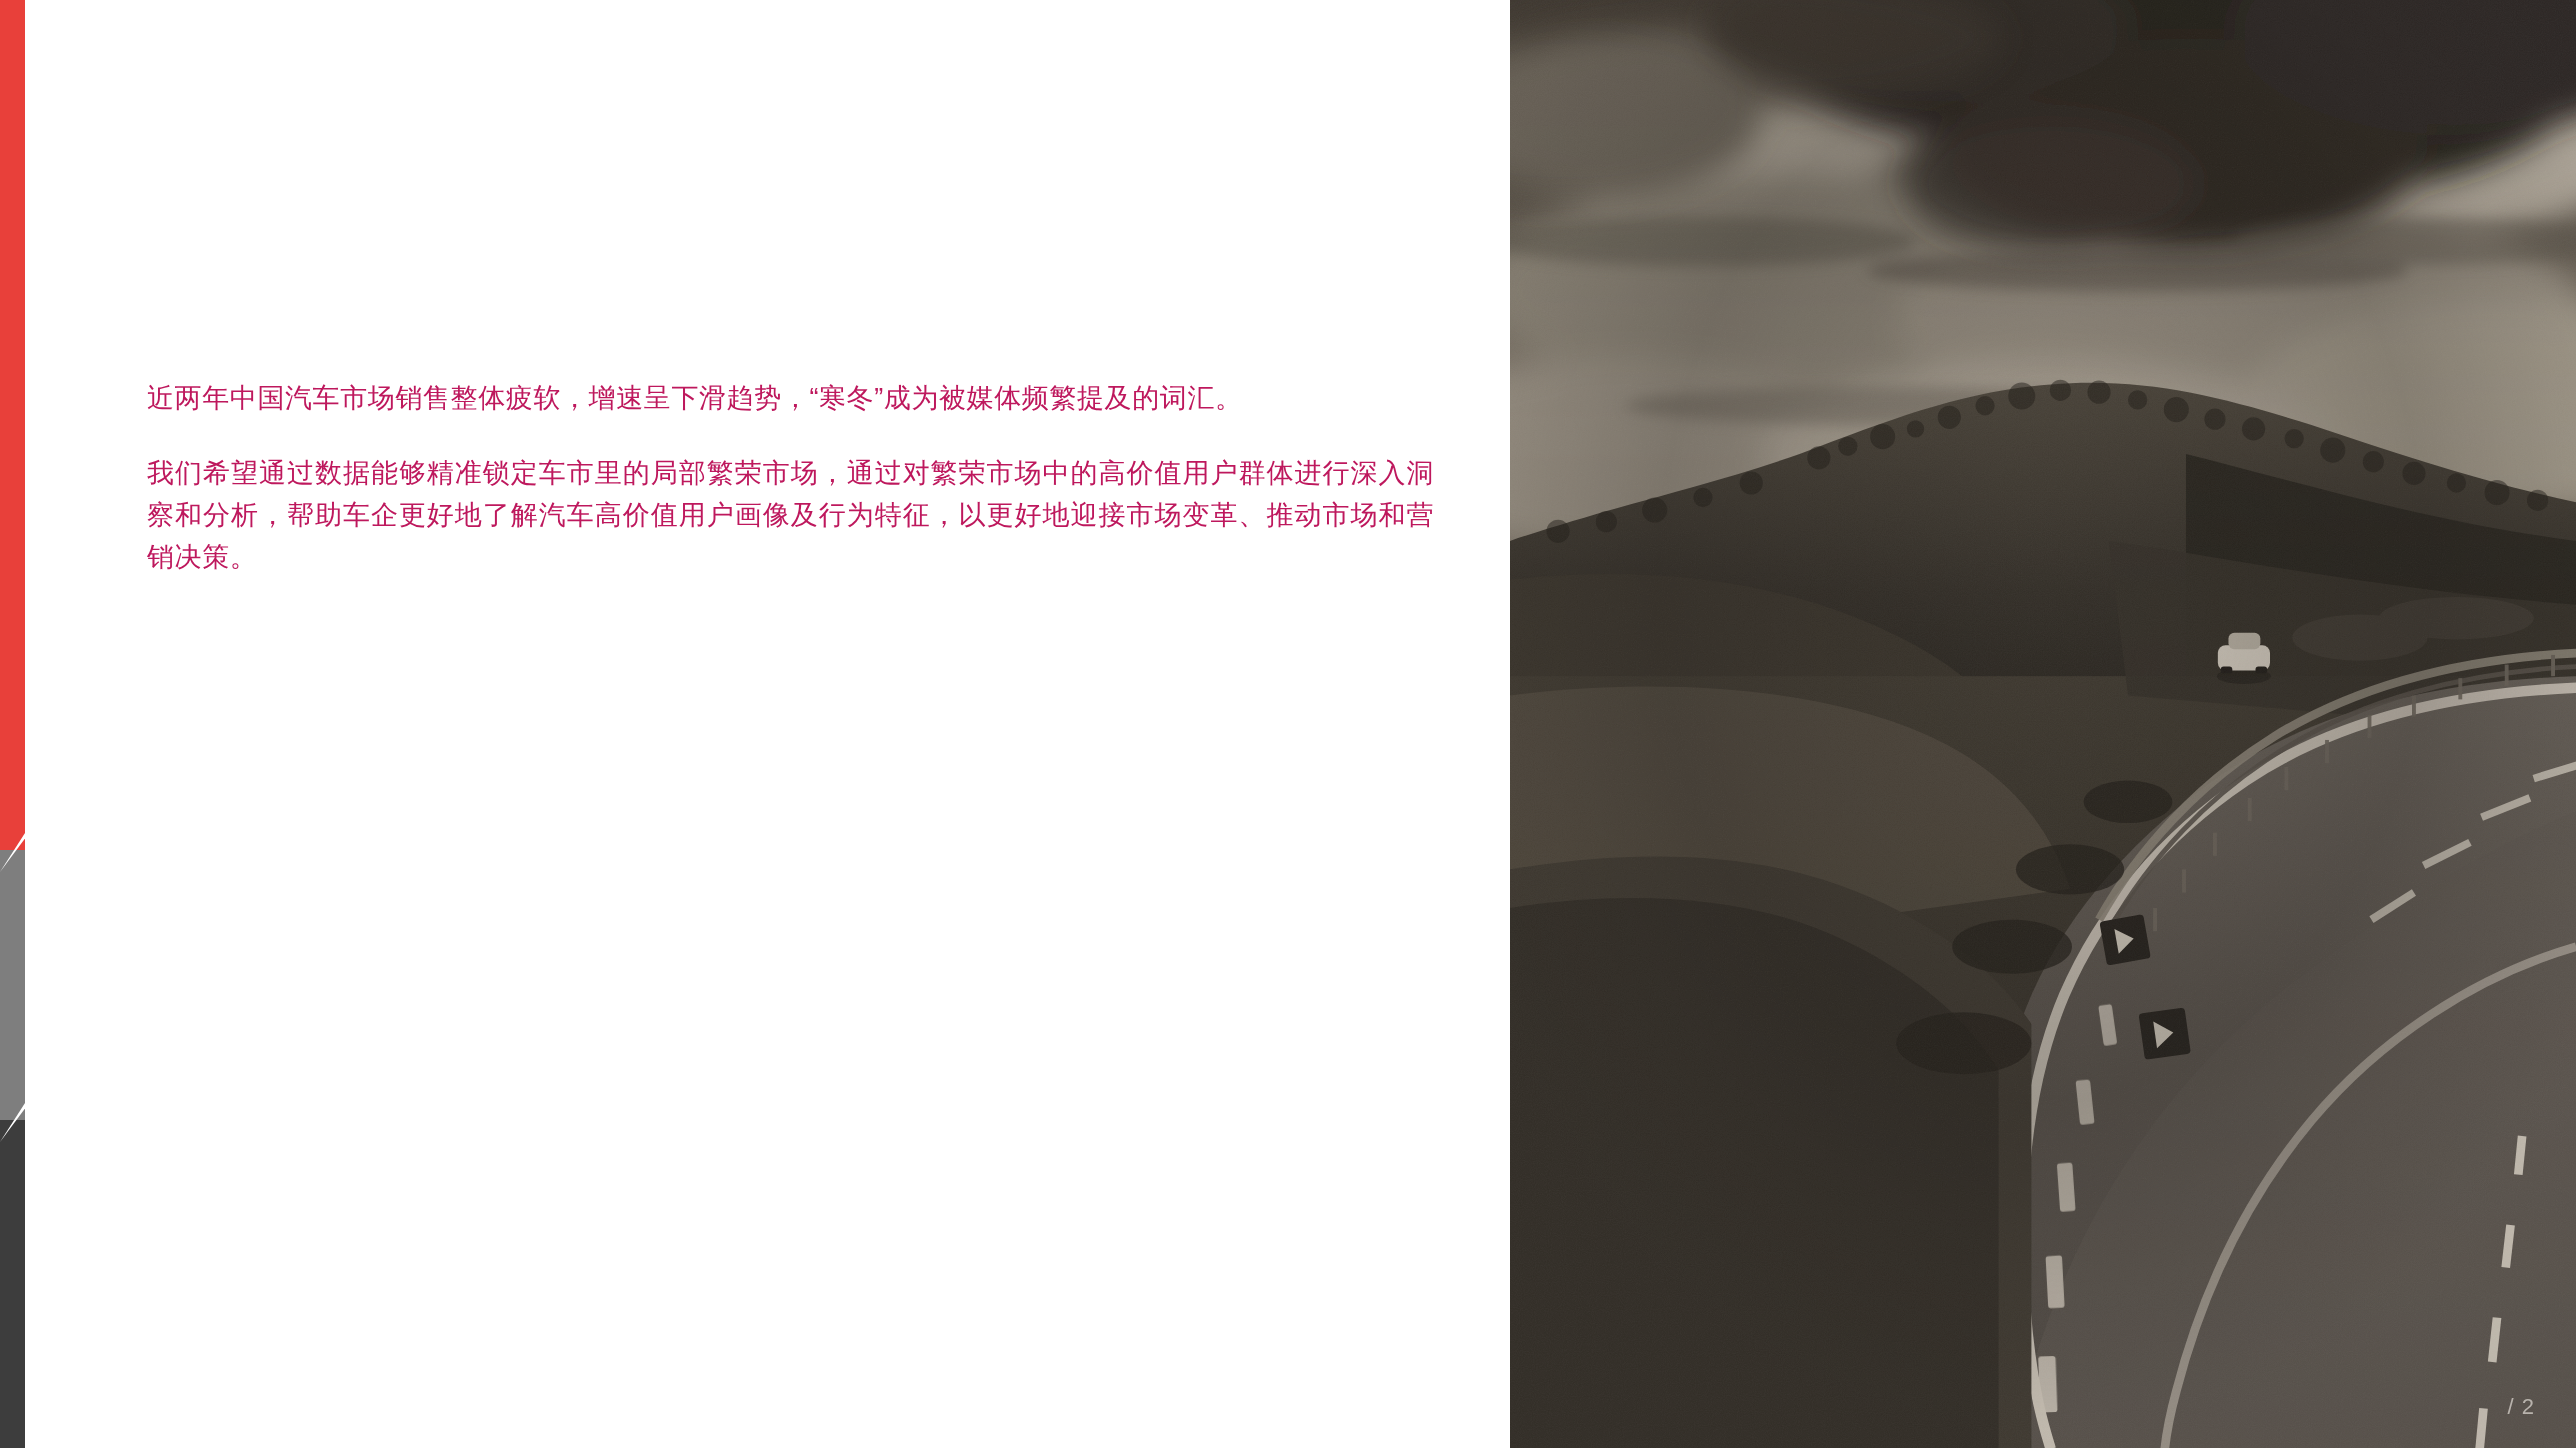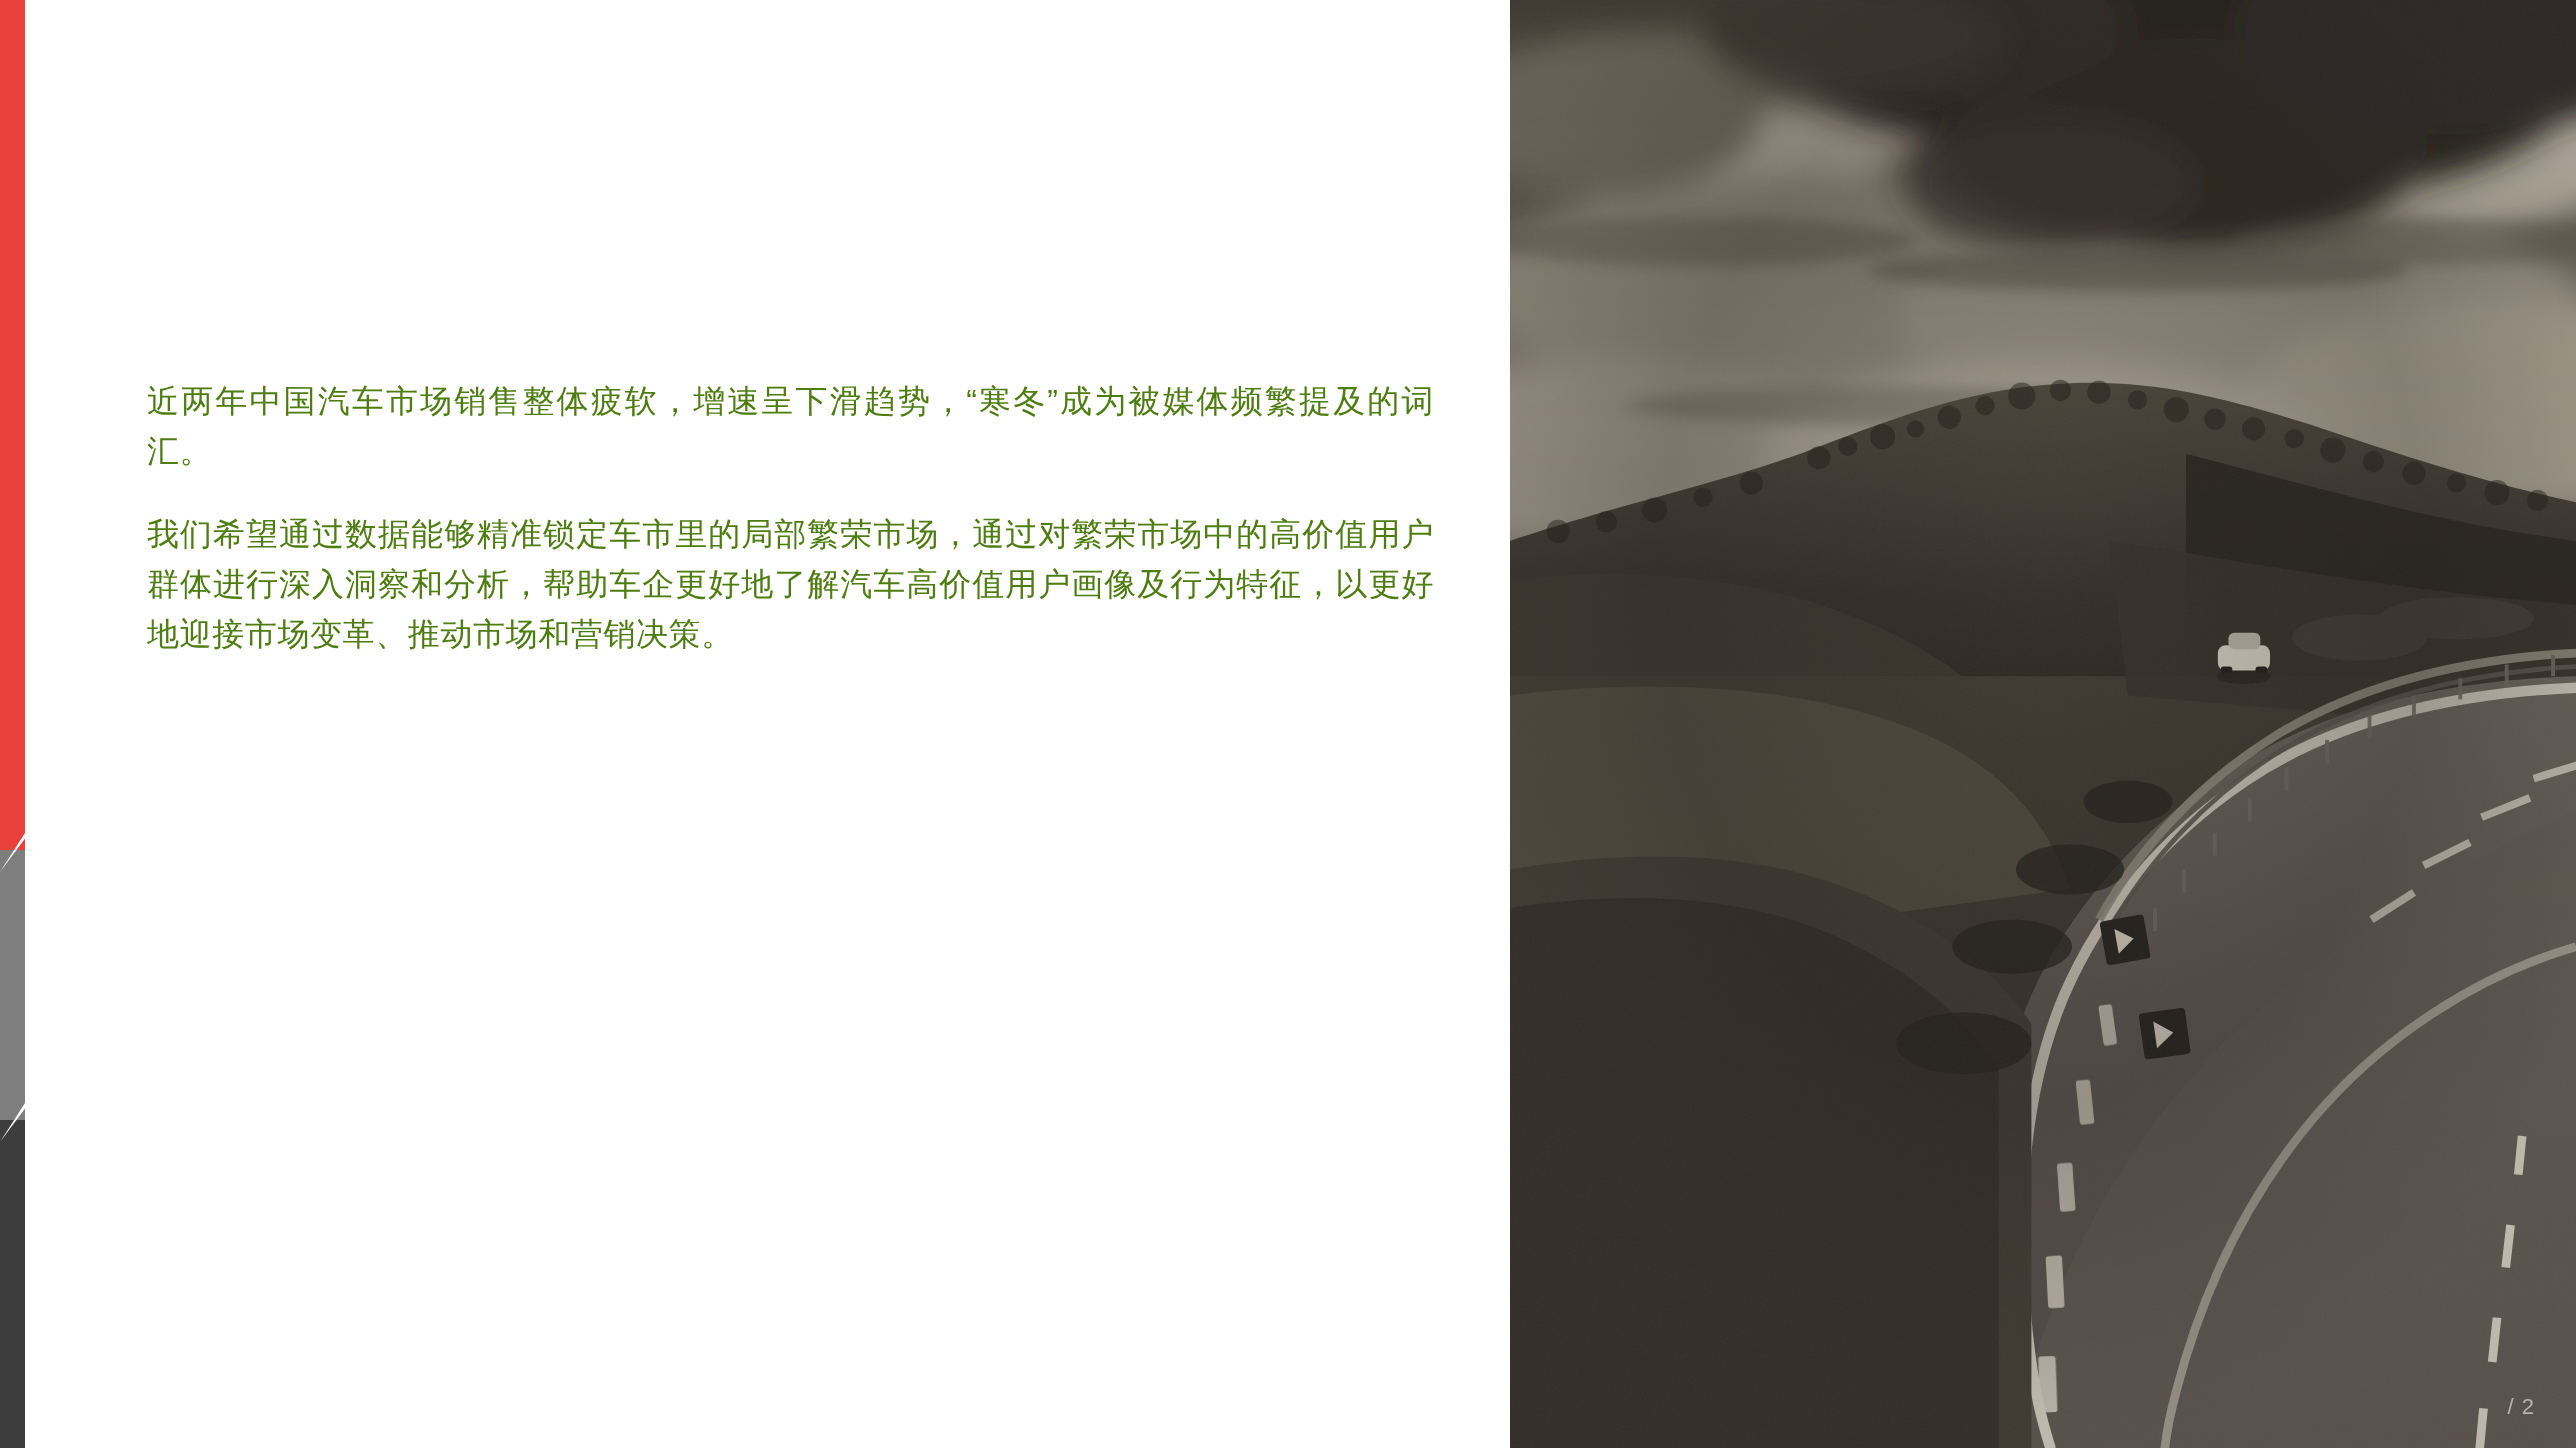--- a/index.html
+++ b/index.html
@@ -50,23 +50,23 @@
   .edge-cut.two  { top: 1103px; clip-path: polygon(0 100%, 100% 0, 100% 14%, 0 100%); }
 
   
   .text-col {
     position: absolute;
     left: 147px;
     top: 377px;
     width: 1287px;
   }
   .para {
-    font-size: 32px;
+    font-size: 27px;
     line-height: 1.56;
-    color: #4d7c0f;
+    color: #be185d;
     letter-spacing: 0.6px;
     text-align: justify;
     text-justify: inter-ideograph;
     margin: 0 0 33px 0;
     font-weight: 400;
   }
   .para:last-child { margin-bottom: 16px; }
 
   
   .photo {

